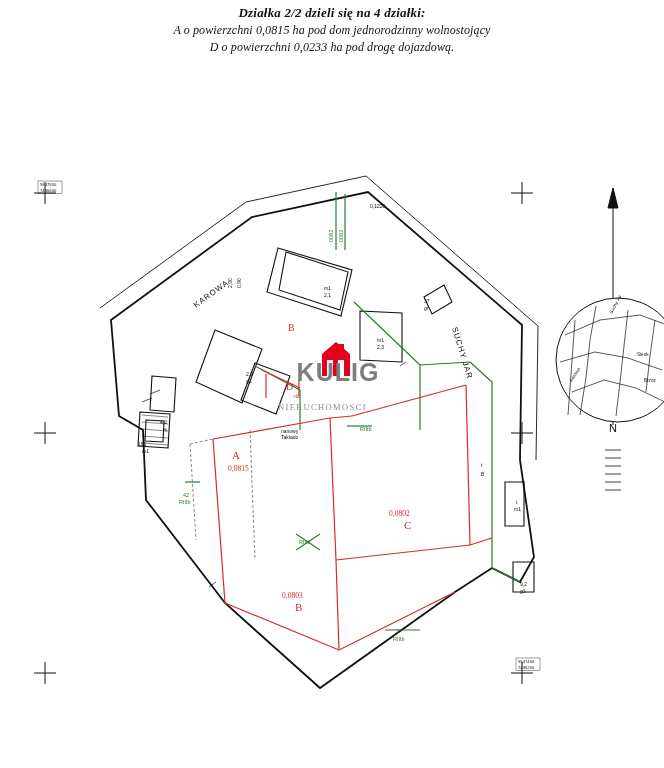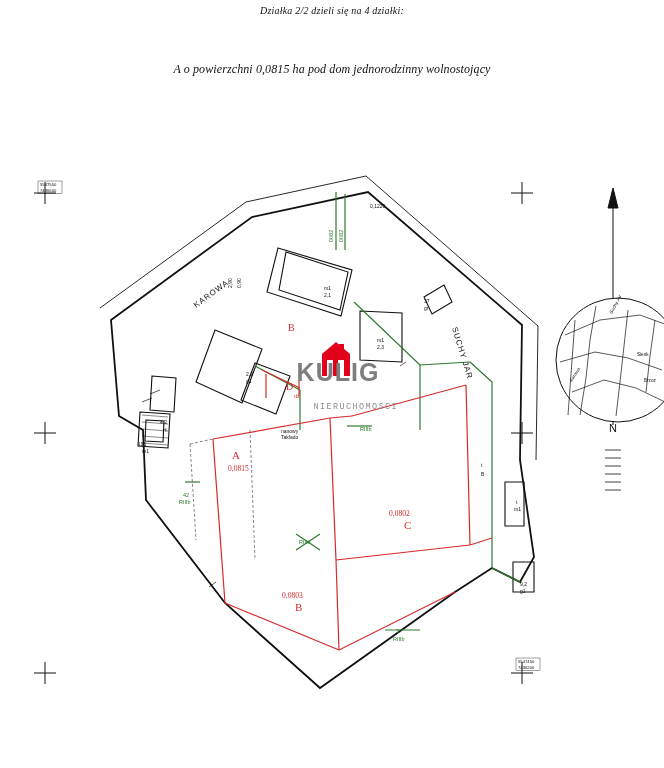--- a/index.html
+++ b/index.html
@@ -28,29 +28,29 @@
     width: 664px;
     text-align: center;
     line-height: 1.42;
   }
   .header .ttl {
     font-size: 13px;
     letter-spacing: 1.2px;
     font-family: "Liberation Serif", serif;
   }
   .header .sub {
-    font-size: 10px;
+    font-size: 13px;
     letter-spacing: .2px;
     font-style: italic;
+    font-weight: bold;
   }
   .header .ln {
     font-size: 12px;
     letter-spacing: .1px;
     font-style: italic;
-    margin-top: 43px;
   }
   
   #plan {
     position: absolute;
     left: 0;
     top: 130px;
     width: 664px;
     height: 638px;
   }
   
@@ -80,35 +80,36 @@
     font-size: 25px;
     letter-spacing: 1px;
     color: #7e7e7e;
     line-height: 1;
   }
   .logo .word2 {
     position: absolute;
     left: 0;
     top: 64px;
     width: 120px;
-    text-align: right;
-    font-family: Liberation Mono, monospace;
+    text-align: left;
+    font-family: Liberation Serif, serif;
     font-size: 8.5px;
     letter-spacing: 1.4px;
     color: #8d8d8d;
   }
 </style>
 </head>
 <body>
 
 <div id="root">
 
   <div class="header">
     <div class="sub">Działka 2/2 dzieli się na 4 działki:</div>
     <div class="ln">A o powierzchni 0,0815 ha pod dom  jednorodzinny wolnostojący</div>
+    <div class="ln">D o powierzchni 0,0233 ha pod drogę dojazdową.</div>
   </div>
 
   <svg id="plan" viewBox="0 0 664 638">
 
     <g stroke="#111" stroke-width="1" fill="none">
       <path d="M34 63 h22 M45 52 v22"></path>
       <path d="M34 303 h22 M45 292 v22"></path>
       <path d="M34 543 h22 M45 532 v22"></path>
       <path d="M511 63 h22 M522 52 v22"></path>
       <path d="M511 303 h22 M522 292 v22"></path>

